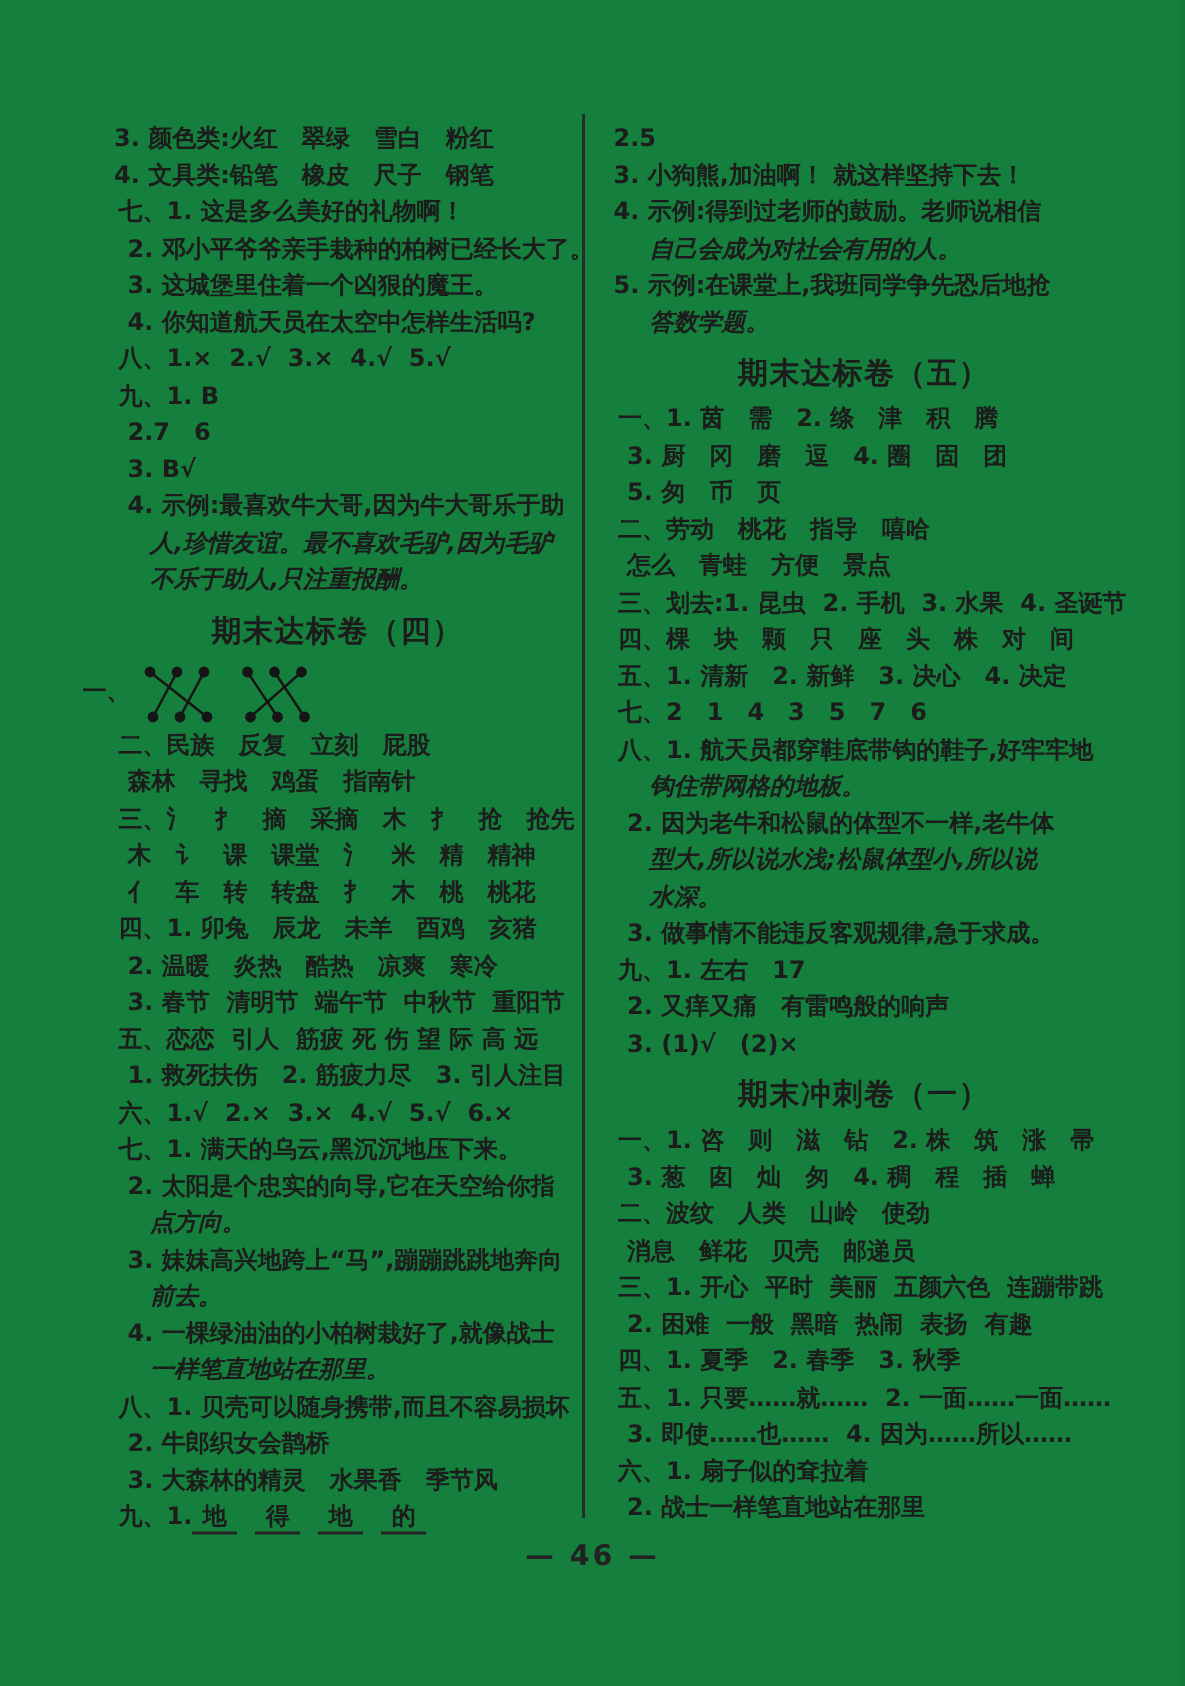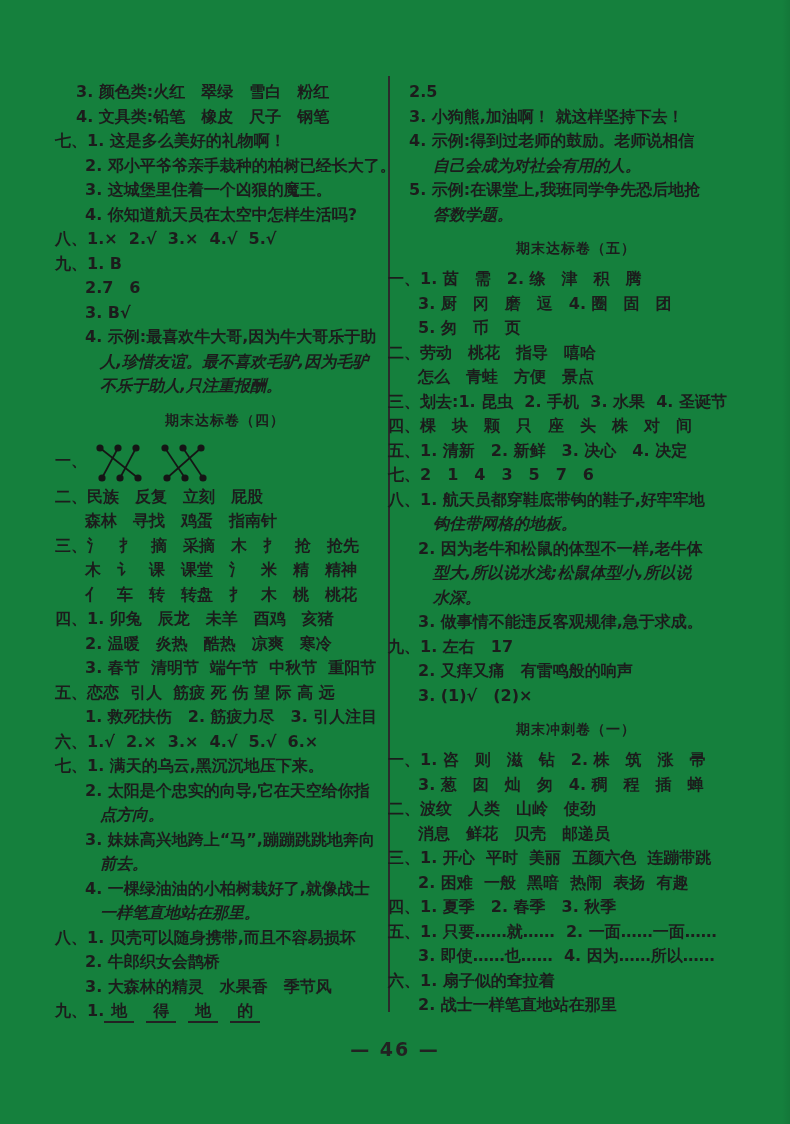--- a/index.html
+++ b/index.html
@@ -25,44 +25,43 @@
     font-size:16px;font-weight:600;line-height:24.5px;
     white-space:pre;
   }
   .col-left{left:55px;width:340px;}
   .col-right{left:388px;width:376px;}
   .divider{
     position:absolute;left:388px;top:76px;height:936px;width:2px;
     background:#2b2b2b;
   }
   .line{white-space:pre;}
-  .i0{padding-left:0;}
+  .i0{padding-left:0;margin-left:24px;}
   .i1{padding-left:21px;}
   .i2{padding-left:30px;}
   .i3{padding-left:45px;font-style:italic;}
   .heading{
-    font-size:14px;font-weight:bold;text-align:center;
+    font-size:20px;font-weight:bold;text-align:center;
     line-height:30px;padding:6px 0 4px 0;
     letter-spacing:1px;white-space:pre;
   }
   .match-row{
     display:flex;align-items:center;height:46px;
   }
   .match-label{font-weight:600;}
   .match-svg{margin-left:4px;margin-top:2px;}
   .uword{
     display:inline-block;
     border-bottom:2px solid #222;
     padding:0 7px;margin-right:12px;line-height:20px;
   }
   .footer{
     position:absolute;left:0;top:1026px;width:790px;
     text-align:center;font-size:19px;font-weight:600;color:#222;
     letter-spacing:2px;
-    margin-top:12px;
   }
 </style>
 </head>
 <body>
 
 <div class="page">
   <div class="col col-left" id="col-left"><div class="line i1">3. 颜色类:火红　翠绿　雪白　粉红</div><div class="line i1">4. 文具类:铅笔　橡皮　尺子　钢笔</div><div class="line i0">七、1. 这是多么美好的礼物啊！</div><div class="line i2">2. 邓小平爷爷亲手栽种的柏树已经长大了。</div><div class="line i2">3. 这城堡里住着一个凶狠的魔王。</div><div class="line i2">4. 你知道航天员在太空中怎样生活吗?</div><div class="line i0">八、1.×  2.√  3.×  4.√  5.√</div><div class="line i0">九、1. B</div><div class="line i2">2.7　6</div><div class="line i2">3. B√</div><div class="line i2">4. 示例:最喜欢牛大哥,因为牛大哥乐于助</div><div class="line i3">人,珍惜友谊。最不喜欢毛驴,因为毛驴</div><div class="line i3">不乐于助人,只注重报酬。</div><div class="heading">期末达标卷（四）</div><div class="match-row"><span class="match-label">一、</span><svg width="132" height="44" class="match-svg">
           <line x1="9" y1="7" x2="47" y2="37" stroke="#151515" stroke-width="1.7"></line>
           <line x1="27" y1="7" x2="11" y2="37" stroke="#151515" stroke-width="1.7"></line>
           <line x1="45" y1="7" x2="29" y2="37" stroke="#151515" stroke-width="1.7"></line>

